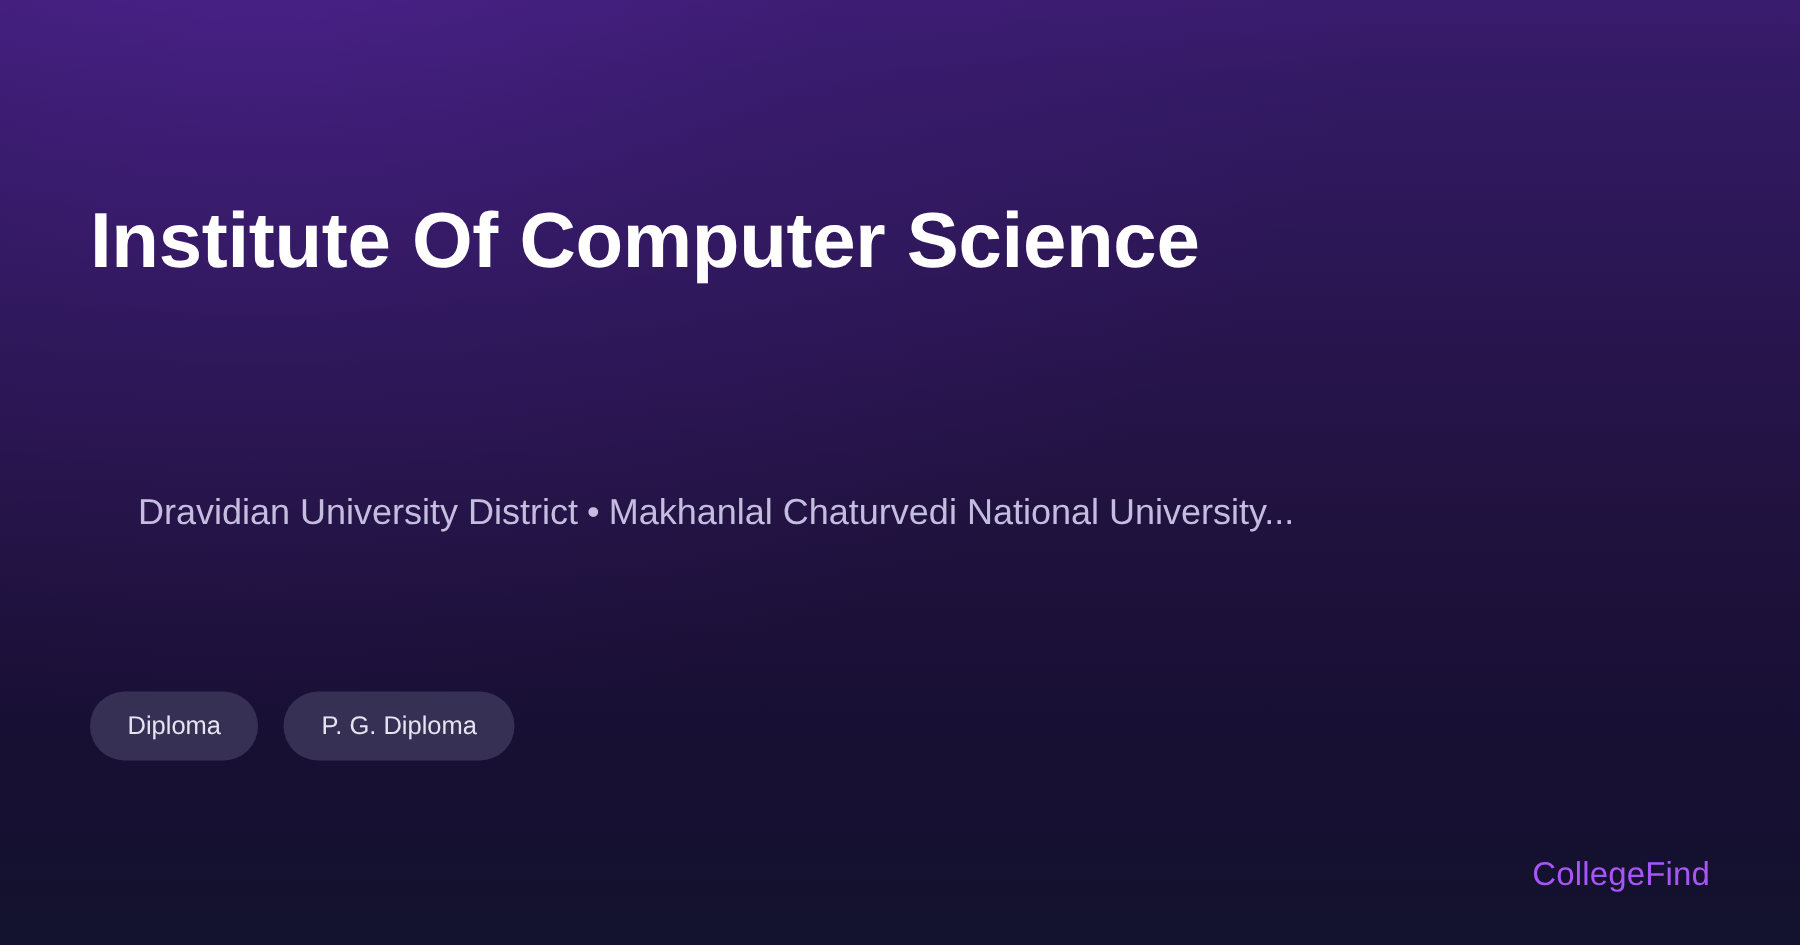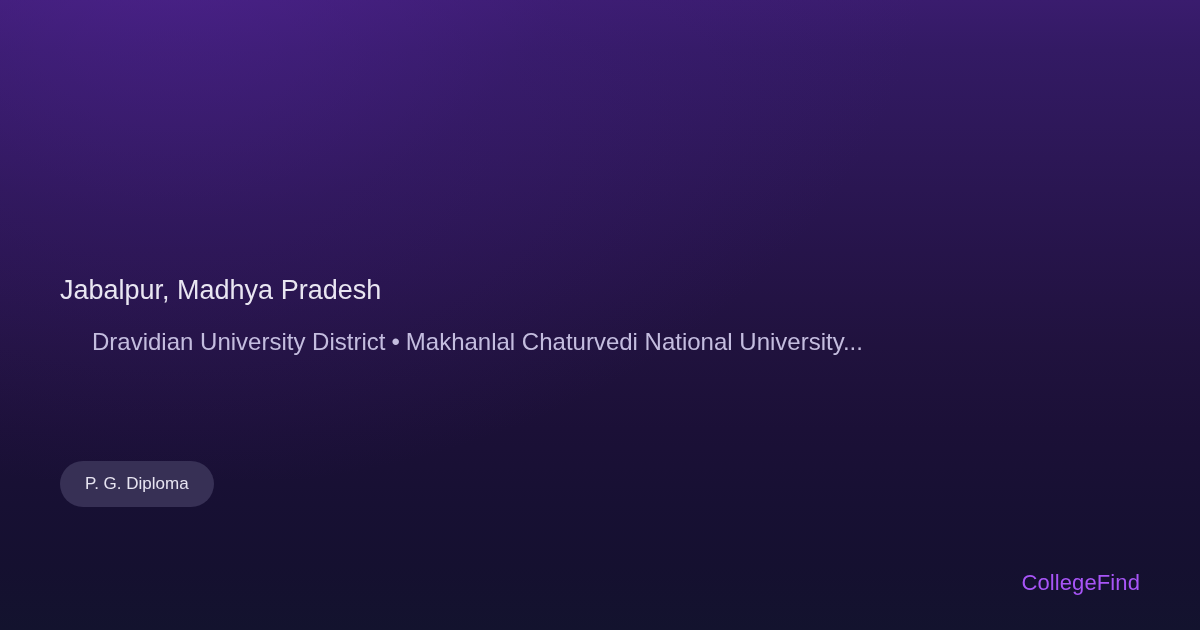--- a/index.html
+++ b/index.html
@@ -135,27 +135,28 @@
 </style>
 </head>
 <body>
 
 <div class="og-card">
 
   <div class="glow"></div>
 
   <div class="content">
 
+    <h1 class="title">Institute Of Computer Science</h1>
 
-    <div class="location">Jabalpur, Madhya Pradesh</div>
 
     <div class="affiliation">
       <span>Dravidian University District</span><span class="sep">•</span><span>Makhanlal Chaturvedi National University...</span>
     </div>
 
     <div class="chips">
+      <div class="chip">Diploma</div>
       <div class="chip">P. G. Diploma</div>
     </div>
 
     <div class="brand">CollegeFind</div>
 
   </div>
 </div>
 
 </body></html>

